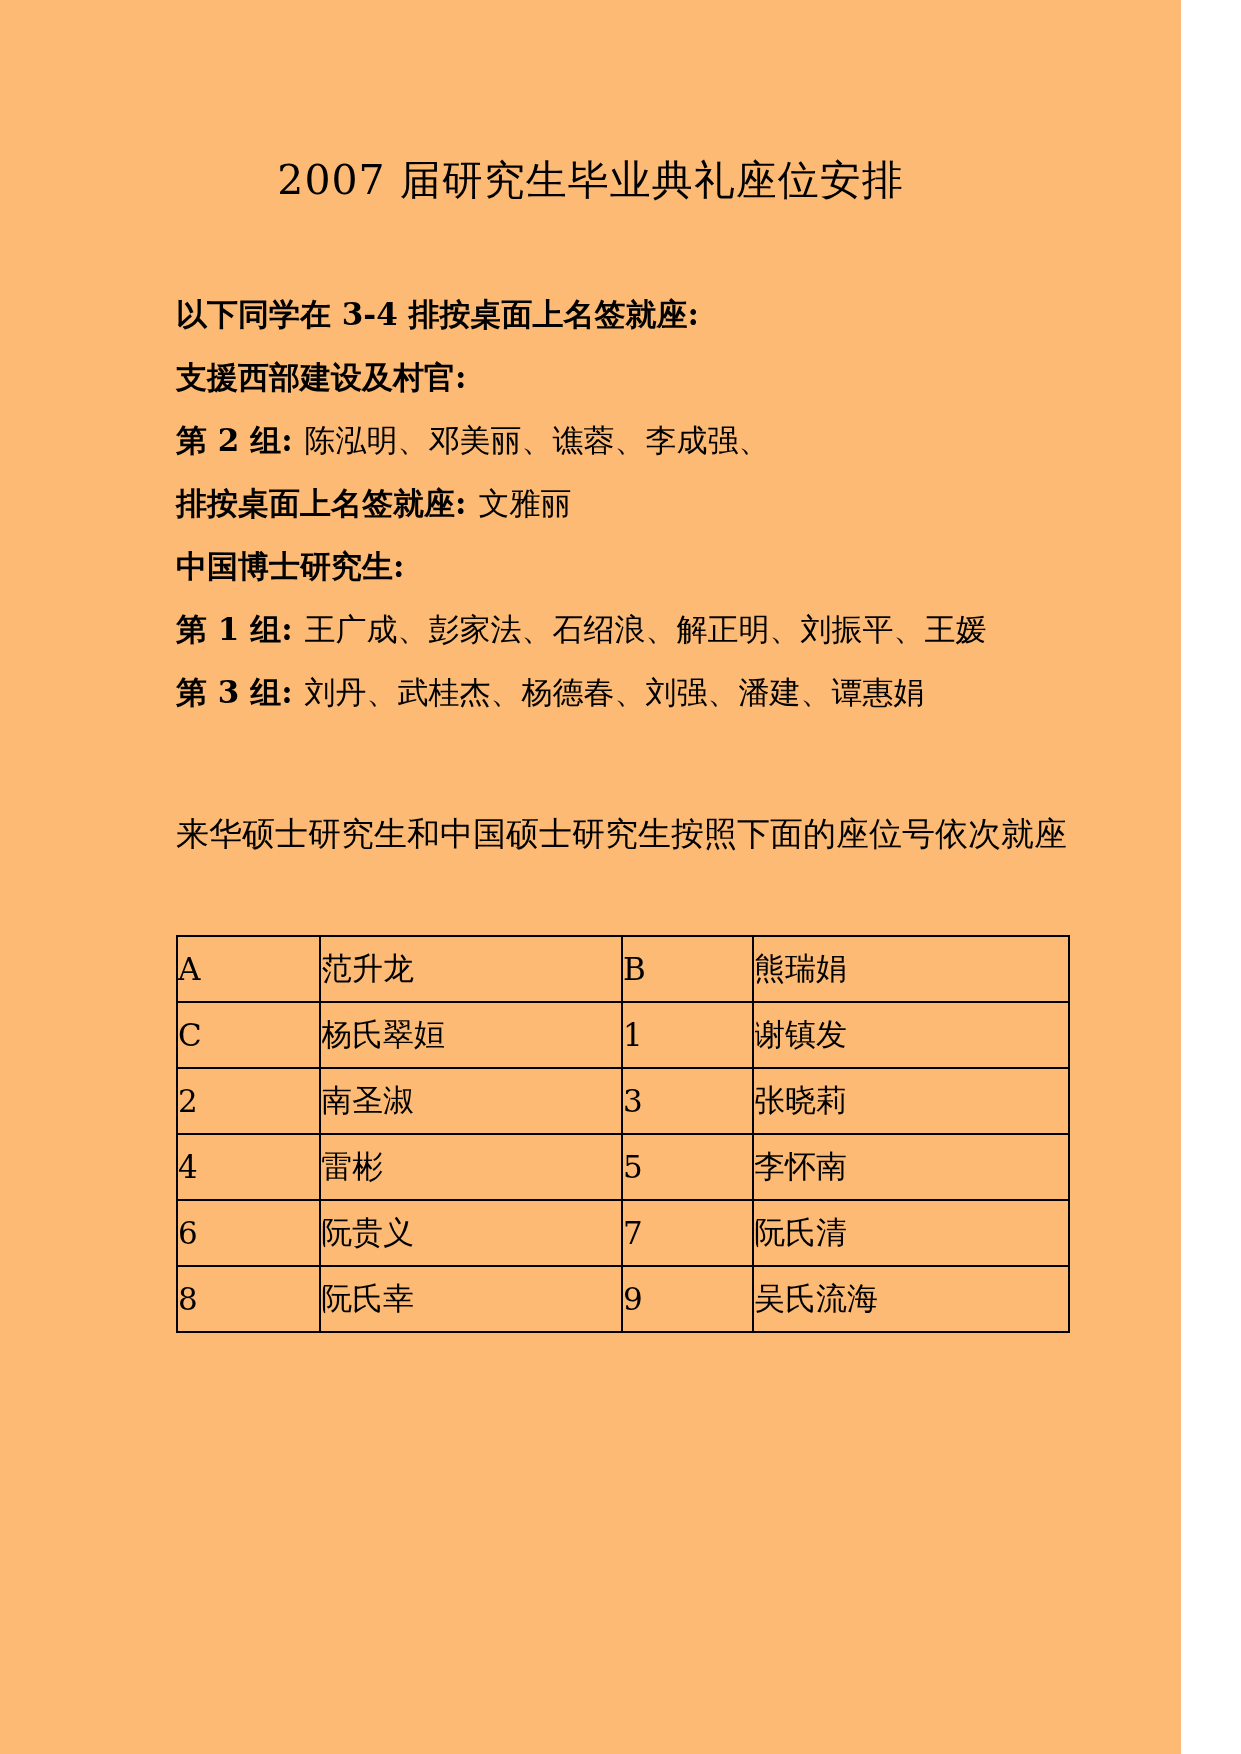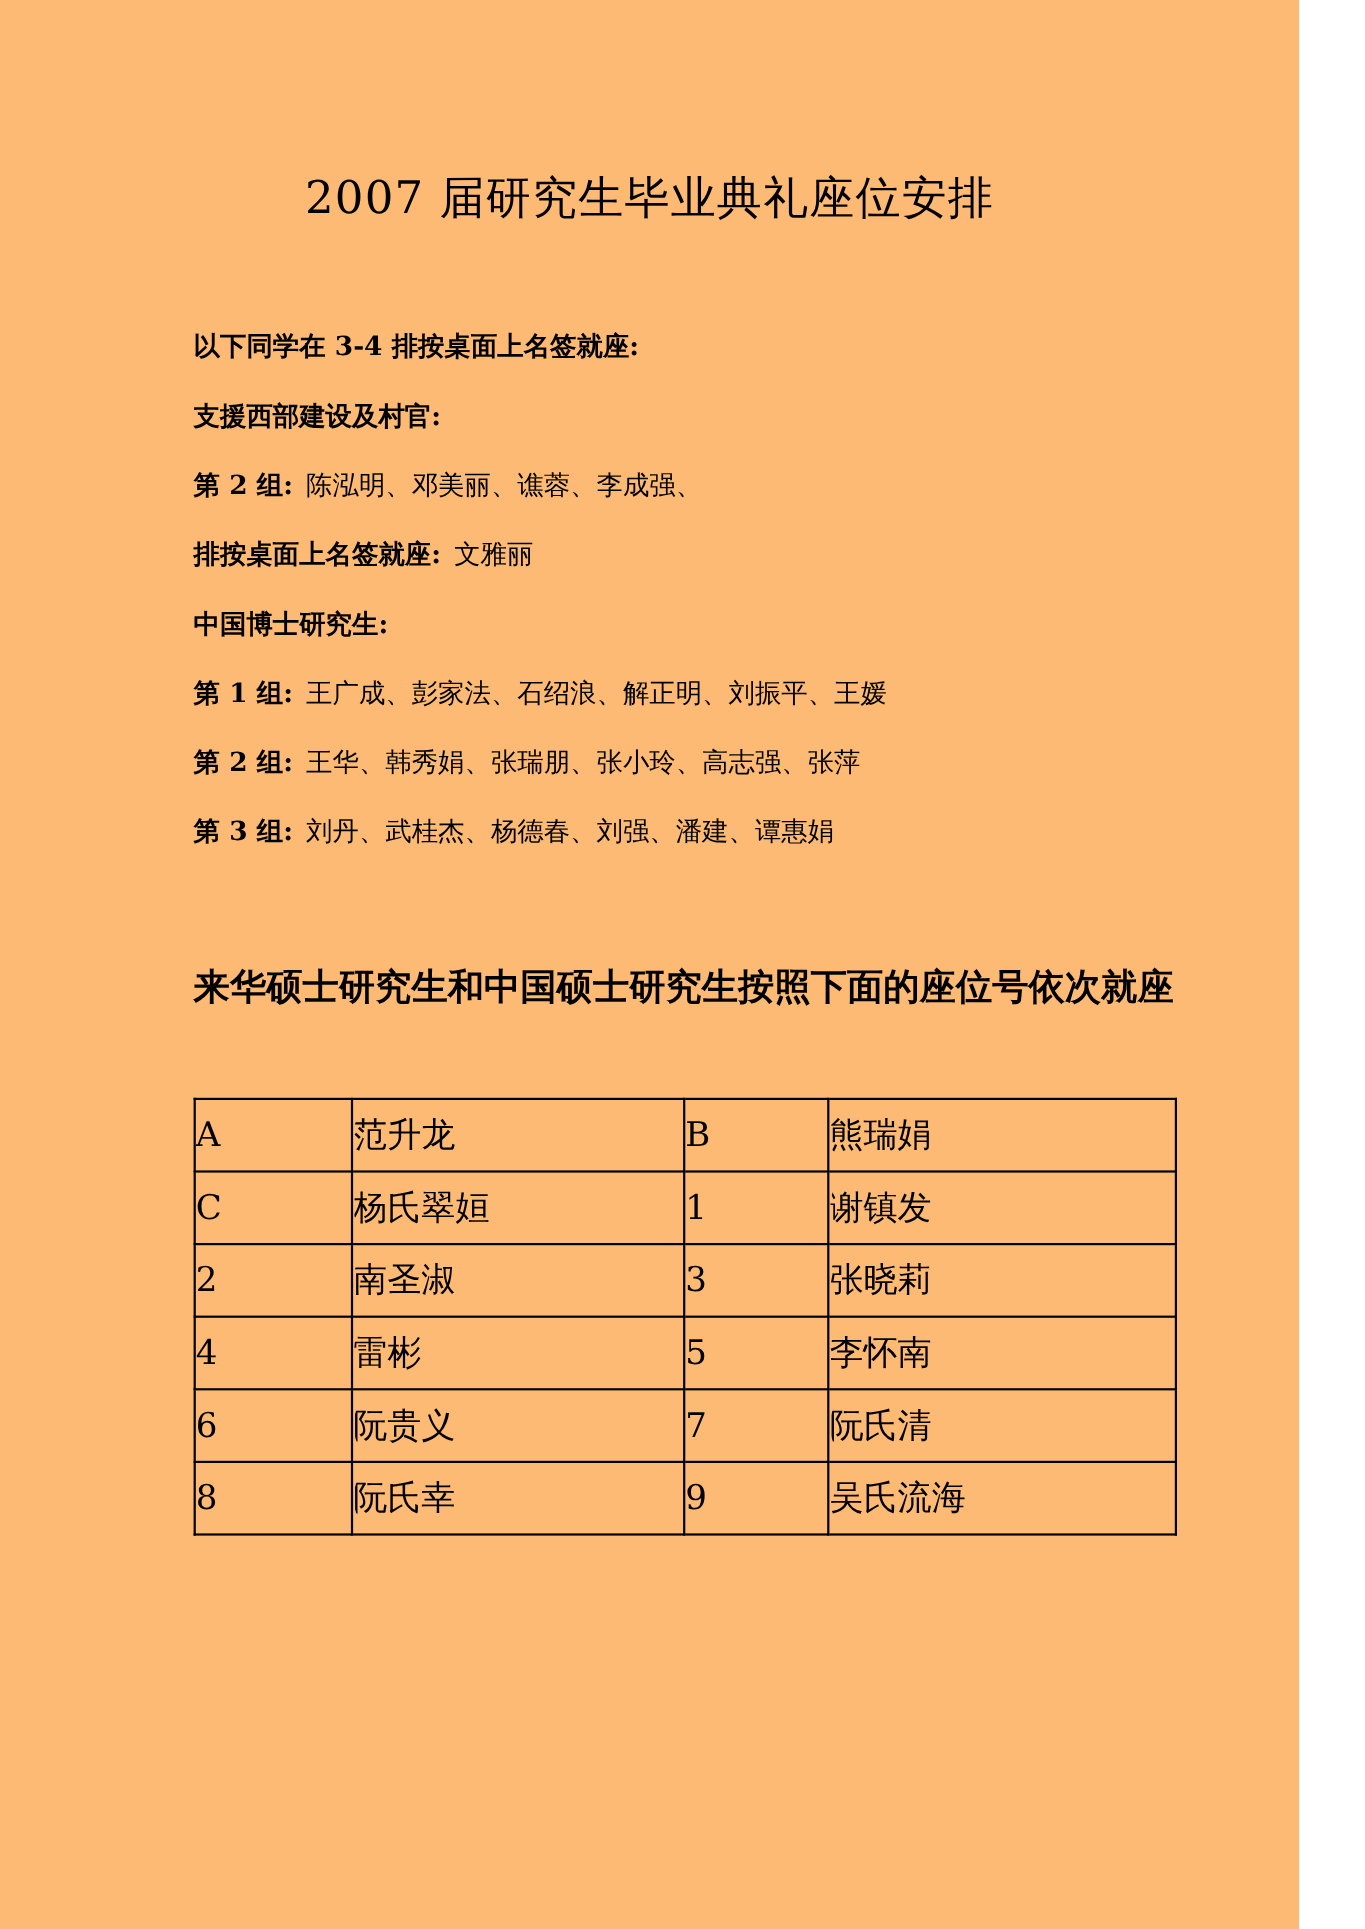--- a/index.html
+++ b/index.html
@@ -22,35 +22,35 @@
     font-size: 41px;
     font-weight: 400;
     line-height: 56px;
     letter-spacing: 1px;
   }
   .body-block {
     margin: 75px 0 0 176px;
   }
   .line {
     margin: 0;
-    font-size: 24px;
+    font-size: 31px;
     line-height: 63px;
     height: 63px;
     white-space: nowrap;
   }
   .bold { font-weight: 700; }
   .group-label {
     font-weight: 700;
     margin-right: 12px;
   }
   .names { font-weight: 400; }
   .masters-heading {
     margin: 78px 0 0 176px;
     font-size: 33px;
-    font-weight: 700;
+    font-weight: 400;
     line-height: 63px;
     height: 63px;
     white-space: nowrap;
   }
   table.seating {
     border-collapse: collapse;
     margin: 70px 0 0 176px;
     table-layout: fixed;
     width: 892px;
   }
@@ -83,23 +83,20 @@
     </p>
 
     <p class="line">
       <span class="group-label">排按桌面上名签就座:</span><span class="names">文雅丽</span>
     </p>
 
     <p class="line bold">中国博士研究生:</p>
 
     <p class="line">
       <span class="group-label">第 1 组:</span><span class="names">王广成、彭家法、石绍浪、解正明、刘振平、王媛</span>
-    </p>
-    <p class="line">
-      <span class="group-label">第 2 组:</span><span class="names">王华、韩秀娟、张瑞朋、张小玲、高志强、张萍</span>
     </p>
     <p class="line">
       <span class="group-label">第 3 组:</span><span class="names">刘丹、武桂杰、杨德春、刘强、潘建、谭惠娟</span>
     </p>
   </div>
 
   <h2 class="masters-heading">来华硕士研究生和中国硕士研究生按照下面的座位号依次就座</h2>
 
   <table class="seating">
     <colgroup>

